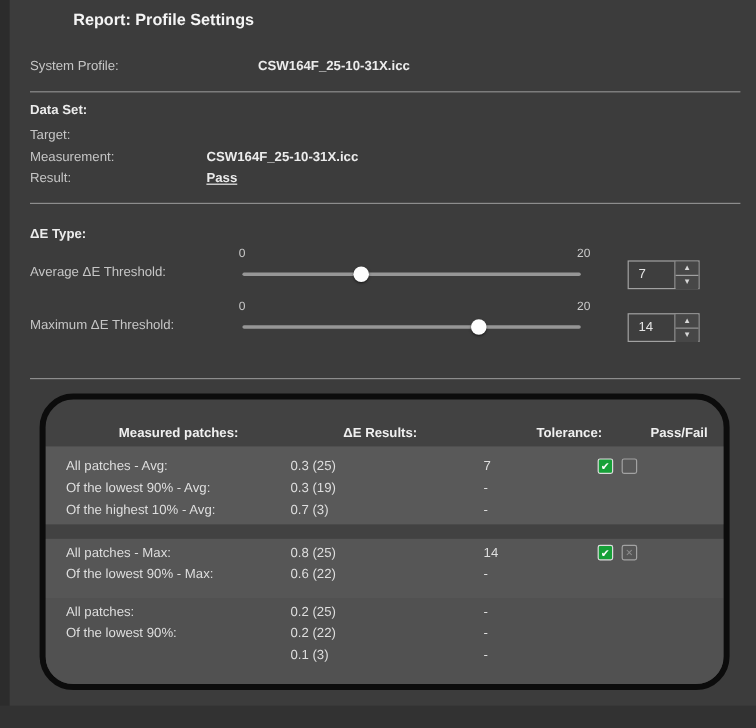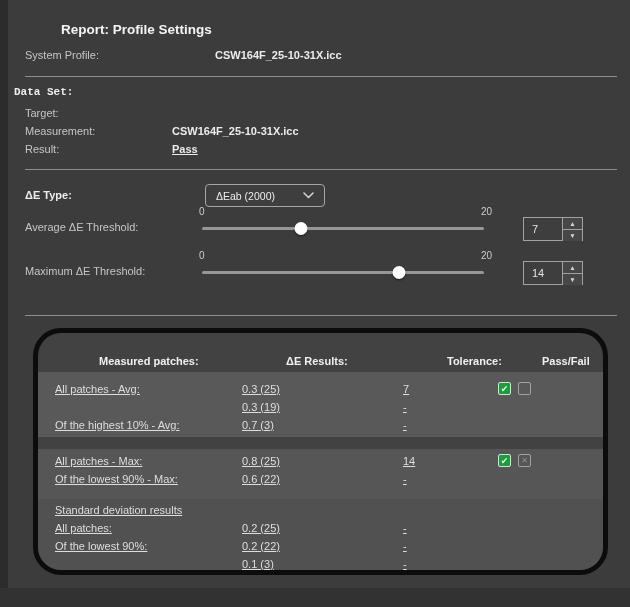--- a/index.html
+++ b/index.html
@@ -2,21 +2,21 @@
 <html><head>
 <meta charset="utf-8">
 <style>
   * { margin:0; padding:0; box-sizing:border-box; }
   html,body { width:630px; height:607px; }
   body { font-family:"Liberation Sans","DejaVu Sans",sans-serif; background:#313131; }
   .screen { position:relative; width:630px; height:607px; background:#3c3c3c; overflow:hidden; }
   .left-strip { position:absolute; left:0; top:0; width:8px; height:607px; background:#2c2c2c; }
   .bottom-strip { position:absolute; left:0; top:588px; width:630px; height:19px; background:#323232; }
 
-  .title { position:absolute; left:25px; top:22px; font-size:13.5px; font-weight:bold; color:#f4f4f4;padding-left:36px; }
+  .title { position:absolute; left:25px; top:9px; font-size:13.5px; font-weight:bold; color:#f4f4f4;padding-left:36px; }
 
   .lbl { position:absolute; font-size:11px; color:#c6c6c6; }
   .lbl.bold { font-weight:bold; color:#ececec; }
   .val { position:absolute; font-size:11px; font-weight:600; color:#ececec; }
 
   .divider { position:absolute; left:25px; width:592px; height:1px; background:#8d8d8d; }
 
   
   .dropdown { position:absolute; left:205px; top:184px; width:120px; height:23px;
     border:1px solid #a6a6a6; border-radius:4px; background:#3e3e3e;
@@ -44,21 +44,21 @@
   .panel { position:absolute; left:33px; top:328px; width:575px; height:247px;
     border:5px solid #0c0c0c; border-radius:28px; background:#424242; overflow:hidden; }
   .p-head { position:absolute; left:0; top:22px; width:100%; height:16px; }
   .p-head span { position:absolute; font-size:11px; font-weight:bold; color:#f0f0f0;margin-left:44px; }
   .c1 { left:17px; } .c2 { left:204px; } .c3 { left:365px; } .c4 { left:460px; }
   .band { position:absolute; left:0; width:100%; }
   .band-1 { top:39px;  height:65px; background:#595959; padding-top:8px; }
   .band-2 { top:116px; height:50px; background:#565656; padding-top:3px; }
   .band-3 { top:166px; height:71px; background:#515151; padding-top:2px; }
   .t-row { position:relative; height:18px; }
-  .t-row span.cell { position:absolute; top:0; font-size:11px; color:#dedede; line-height:18px;text-decoration:underline; }
+  .t-row span.cell { position:absolute; top:0; font-size:11px; color:#dedede; line-height:18px; }
   .t-row .c3 { color:#cfcfcf; }
   .checkline { position:absolute; left:460px; top:2px; display:flex; gap:7px; }
   .cb { width:13px; height:13px; border:1px solid #a2a2a2; border-radius:2px;
     background:transparent; position:relative; cursor:default; }
   .cb.checked { border-color:#dcdcdc; }
   .cb .glyph { display:none; position:absolute; left:0; top:0; width:100%; height:100%;
     color:#ffffff; font-size:9px; line-height:12px; text-align:center; }
   .cb.checked .glyph { display:block; }
   .cb .x-glyph { position:absolute; left:0; top:0; width:100%; height:100%;
     color:#cfcfcf; opacity:.45; font-size:8px; line-height:12px; text-align:center; }
@@ -70,36 +70,30 @@
   <div class="left-strip"></div>
   <div class="bottom-strip"></div>
 
   <div class="title">Report: Profile Settings</div>
 
   <span class="lbl" style="left:25px; top:49px;">System Profile:</span>
   <span class="val" style="left:215px; top:49px;">CSW164F_25-10-31X.icc</span>
 
   <div class="divider" style="top:76px;"></div>
 
-  <span class="lbl bold" style="left:14px; top:86px;font-family:Liberation Mono, monospace;">Data Set:</span>
+  <span class="lbl bold" style="left:25px; top:86px;">Data Set:</span>
   <span class="lbl" style="left:25px; top:107px;">Target:</span>
   <span class="lbl" style="left:25px; top:125px;">Measurement:</span>
   <span class="val" style="left:172px; top:125px;">CSW164F_25-10-31X.icc</span>
   <span class="lbl" style="left:25px; top:143px;">Result:</span>
   <span class="val" style="left:172px; top:143px;text-decoration:underline;">Pass</span>
 
   <div class="divider" style="top:169px;"></div>
 
   <span class="lbl bold" style="left:25px; top:189px;">ΔE Type:</span>
-  <div class="dropdown">
-    <span class="dd-text">ΔEab (2000)</span>
-    <svg width="11" height="7" viewBox="0 0 11 7">
-      <path d="M1 1l4.5 4.5L10 1" fill="none" stroke="#cfcfcf" stroke-width="1.6" stroke-linecap="round" stroke-linejoin="round"></path>
-    </svg>
-  </div>
 
   <span class="lbl" style="left:25px; top:221px;">Average ΔE Threshold:</span>
   <div class="slider" style="top:222px;">
     <span class="s-min">0</span>
     <span class="s-max">20</span>
     <div class="s-track"></div>
     <div class="s-thumb" style="left: 35%;"></div>
   </div>
   <div class="spinner" style="top:217px;">
     <span class="spin-value">7</span>
@@ -142,20 +136,21 @@
         <span class="checkline">
           <span class="cb checked" style="background: rgb(22, 160, 56);">
               <span class="glyph">✔</span>
             </span>
           <span class="cb">
               <span class="x-glyph"></span>
             </span>
         </span>
       </div>
       <div class="t-row">
+        <span class="cell c1">Of the lowest 90% - Avg:</span>
         <span class="cell c2">0.3 (19)</span>
         <span class="cell c3">-</span>
       </div>
       <div class="t-row">
         <span class="cell c1">Of the highest 10% - Avg:</span>
         <span class="cell c2">0.7 (3)</span>
         <span class="cell c3">-</span>
       </div>
     </div>
 
@@ -175,25 +170,20 @@
       </div>
       <div class="t-row">
         <span class="cell c1">Of the lowest 90% - Max:</span>
         <span class="cell c2">0.6 (22)</span>
         <span class="cell c3">-</span>
       </div>
     </div>
 
     <div class="band band-3">
       <div class="t-row">
-        <span class="cell c1">Standard deviation results</span>
-        <span class="cell c2"></span>
-        <span class="cell c3"></span>
-      </div>
-      <div class="t-row">
         <span class="cell c1">All patches:</span>
         <span class="cell c2">0.2 (25)</span>
         <span class="cell c3">-</span>
       </div>
       <div class="t-row">
         <span class="cell c1">Of the lowest 90%:</span>
         <span class="cell c2">0.2 (22)</span>
         <span class="cell c3">-</span>
       </div>
       <div class="t-row">

